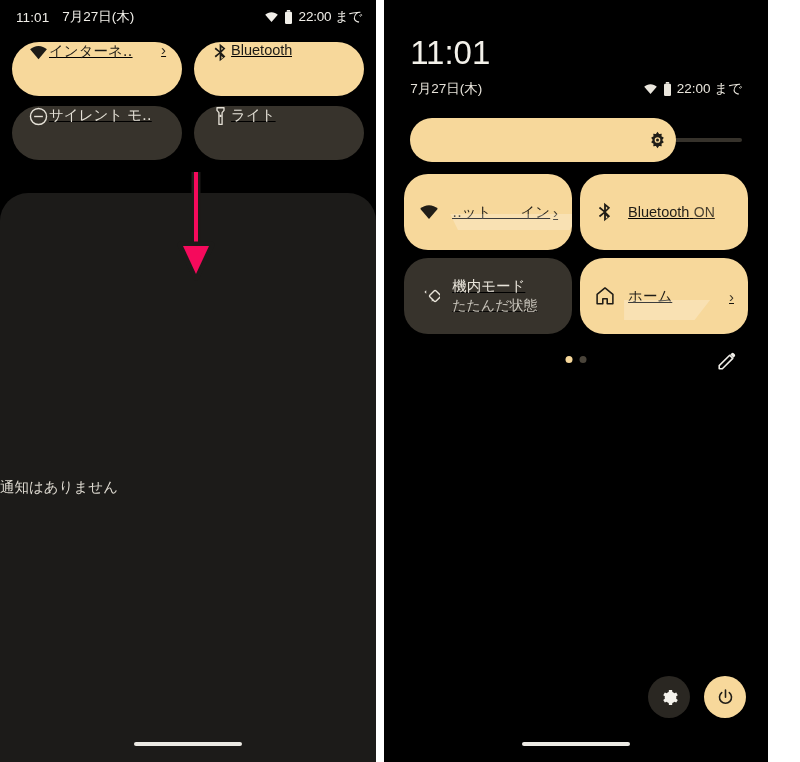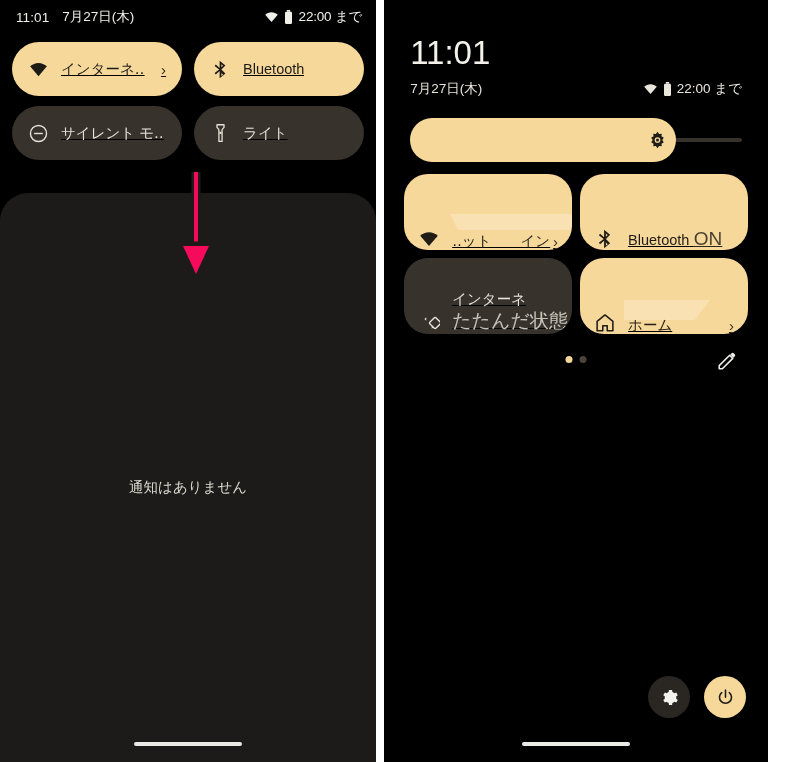--- a/index.html
+++ b/index.html
@@ -61,23 +61,21 @@
     display: grid;
     grid-template-columns: 1fr 1fr;
     gap: 10px 12px;
     position: relative;
     z-index: 5;
   }
   .tile-sm {
     height: 54px;
     border-radius: 28px;
     display: flex;
-    align-items: center;
     padding: 0 16px;
-    gap: 12px;
     position: relative;
   }
   .tile-sm.on  { background: #f7d89b; color: #1d1b16; }
   .tile-sm.off { background: #37332c; color: #e5e1d7; }
   .tile-sm .t-label {
     font-size: 14.5px;
     white-space: nowrap;
     overflow: hidden;
   }
   .tile-sm .t-chev {
@@ -96,21 +94,21 @@
     top: 193px;
     bottom: 0;
     background: #1c1b19;
     border-radius: 28px 28px 0 0;
   }
   .no-notif {
     position: absolute;
     top: 285px;
     left: 0;
     right: 0;
-    text-align: center;
+    text-align: left;
     color: #dcd8cf;
     font-size: 14.5px;
   }
 
   
   .arrow-wrap {
     position: absolute;
     left: 196px;
     top: 172px;
     width: 40px;
@@ -211,36 +209,36 @@
   .qs-grid {
     margin: 12px 20px 0 20px;
     display: grid;
     grid-template-columns: 1fr 1fr;
     gap: 8px 8px;
   }
   .tile-lg {
     height: 76px;
     border-radius: 24px;
     display: flex;
-    align-items: flex-end;
+    align-items: center;
     padding: 0 14px;
     gap: 12px;
     position: relative;
     overflow: hidden;
   }
   .tile-lg.on  { background: #f7d89b; color: #201d17; }
   .tile-lg.off { background: #37332c; color: #e8e4da; }
   .tile-lg .t-text { min-width: 0; flex: 1; }
   .tile-lg .t-title {
     font-size: 14.5px;
     white-space: nowrap;
     line-height: 1.25;
   }
   .tile-lg .t-sub {
-    font-size: 19px;
+    font-size: 14px;
     opacity: .82;
     margin-top: 12px;
     white-space: nowrap;
   }
   .tile-lg .t-chev { font-size: 15px; opacity: .9; flex: none; }
   .ti-lg { width: 22px; height: 22px; flex: none; display:block; }
 
   
   .redact {
     position: absolute;
@@ -451,21 +449,21 @@
 
       <div class="tile-lg off">
         <span class="ti-lg">
           <svg viewBox="0 0 24 24" width="22" height="22">
               <rect x="12" y="2.6" width="9.4" height="9.4" rx="1.6" transform="rotate(45 12 12)" fill="none" stroke="#e8e4da" stroke-width="1.5"></rect>
               <path d="M9 5.6 7 7.6l2 2z" fill="#e8e4da"></path>
               <path d="M15 18.4l2-2-2-2z" fill="#e8e4da"></path>
             </svg>
         </span>
         <span class="t-text">
-          <span class="t-title">インターネ</span>
+          <span class="t-title">機内モード</span>
           <span class="t-sub">たたんだ状態</span>
         </span>
       </div>
 
 
 
       <div class="tile-lg on">
         <span class="ti-lg">
           <svg viewBox="0 0 24 24" width="22" height="22">
               <path d="M12 3.2 3.4 10.2V20.4h6.2v-5.4h4.8v5.4h6.2V10.2z" fill="none" stroke="#201d17" stroke-width="1.7" stroke-linejoin="round"></path>

